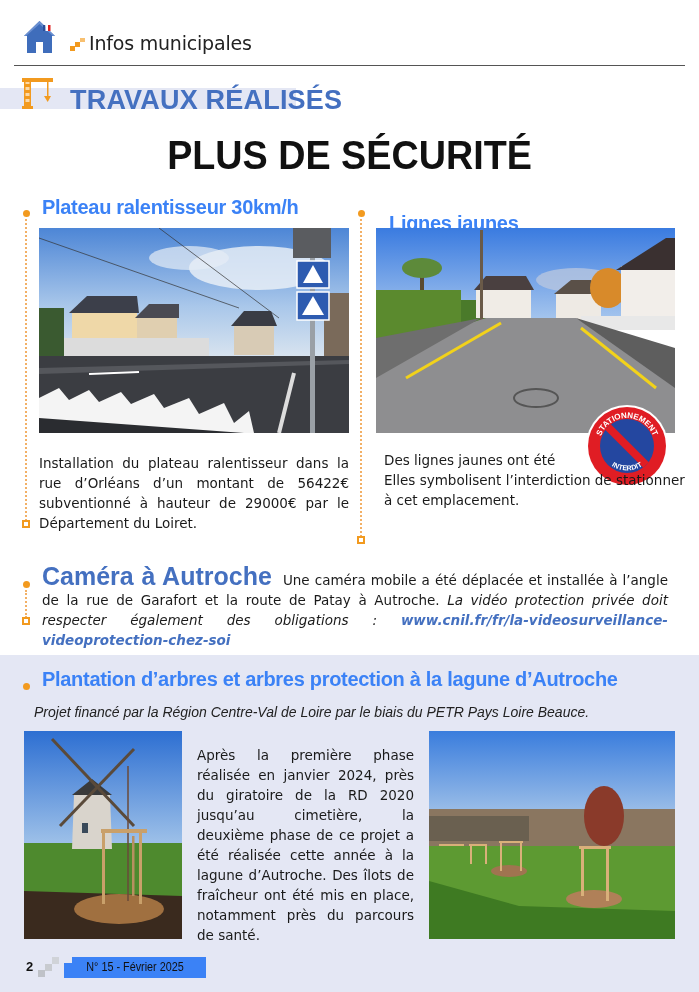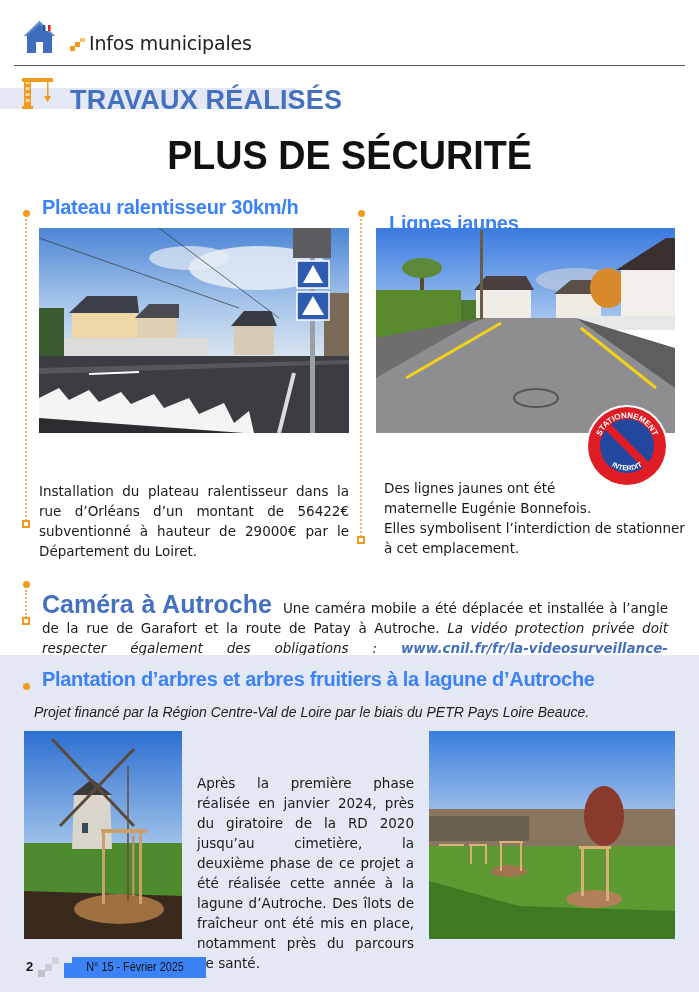--- a/index.html
+++ b/index.html
@@ -28,21 +28,21 @@
   .vline { position: absolute; width: 0; border-left: 2px dotted #f2b066; }
   .endsq { position: absolute; width: 8px; height: 8px; border: 2px solid #f29a1f; background: #fff; }
 
   
   .col-heading { position: absolute; font-family: "Liberation Sans", sans-serif; font-weight: bold; font-size: 20px; color: #3b82f6; letter-spacing: -0.3px; }
 
   
   .photo { position: absolute; overflow: hidden; }
 
   
-  .body-text { position: absolute; font-family: "DejaVu Sans", sans-serif; font-size: 13.5px; line-height: 20px; color: #1a1a1a; margin-top: 28px; }
+  .body-text { position: absolute; font-family: "DejaVu Sans", sans-serif; font-size: 13.5px; line-height: 20px; color: #1a1a1a; }
   .justify { text-align: justify; text-align-last: left; }
 
   
   .camera-heading { font-family: "Liberation Sans", sans-serif; font-weight: bold; font-size: 25px; color: #4470c0; margin-right: 6px; }
   .camera-link { font-weight: bold; font-style: italic; color: #4470c0; }
   .italic { font-style: italic; }
 
   
   .bottom-panel { position: absolute; left: 0; top: 655px; width: 699px; height: 337px; background: #e4e7f4; }
   .subtitle { position: absolute; left: 34px; top: 704px; font-family: "Liberation Sans", sans-serif; font-style: italic; font-size: 14px; color: #222; }
@@ -190,38 +190,37 @@
     <defs>
       <path id="arcTop" d="M14 42 A28 28 0 0 1 70 42"></path>
       <path id="arcBot" d="M22 58 A28 28 0 0 0 62 58"></path>
     </defs>
     <text font-family="Liberation Sans, sans-serif" font-weight="bold" font-size="8" fill="#ffffff"><textPath href="#arcTop" startOffset="50%" text-anchor="middle">STATIONNEMENT</textPath></text>
     <text font-family="Liberation Sans, sans-serif" font-weight="bold" font-size="7" fill="#ffffff"><textPath href="#arcBot" startOffset="50%" text-anchor="middle">INTERDIT</textPath></text>
   </svg>
 
   <div class="body-text" style="left:384px; top:450px; width:305px;">
     <div>Des lignes jaunes ont été</div>
-    <div>maternelle Eugénie Bonnefois.</div>
     <div>Elles symbolisent l’interdiction de stationner</div>
     <div>à cet emplacement.</div>
   </div>
 
   <div class="dot" style="left:23px; top:581px;"></div>
   <div class="vline" style="left:25px; top:590px; height:28px;"></div>
   <div class="endsq" style="left:22px; top:617px;"></div>
   <p class="body-text justify" style="left:42px; top:566px; width:626px; line-height:20px;">
     <span class="camera-heading">Caméra à Autroche</span>
     <span>Une caméra mobile a été déplacée et installée à l’angle de la rue de Garafort et la route de Patay à Autroche.</span>
     <span class="italic">La vidéo protection privée doit respecter également des obligations :</span>
     <a class="camera-link">www.cnil.fr/fr/la-videosurveillance-videoprotection-chez-soi</a>
   </p>
 
   <div class="bottom-panel"></div>
   <div class="dot" style="left:23px; top:683px;"></div>
-  <div class="col-heading" style="left:42px; top:668px;">Plantation d’arbres et arbres fruitiers à la lagune d’Autroche</div>
+  <div class="col-heading" style="left:42px; top:668px;">Plantation d’arbres et arbres protection à la lagune d’Autroche</div>
   <div class="subtitle">Projet financé par la Région Centre-Val de Loire par le biais du PETR Pays Loire Beauce.</div>
 
   <div class="photo" style="left:24px; top:731px; width:158px; height:208px;">
     <svg width="158" height="208" viewBox="0 0 158 208" preserveAspectRatio="none">
       <defs>
         <linearGradient id="sky3" x1="0" y1="0" x2="0" y2="1">
           <stop offset="0" stop-color="#2d6fd2"></stop>
           <stop offset="1" stop-color="#a5c6ea"></stop>
         </linearGradient>
       </defs>

